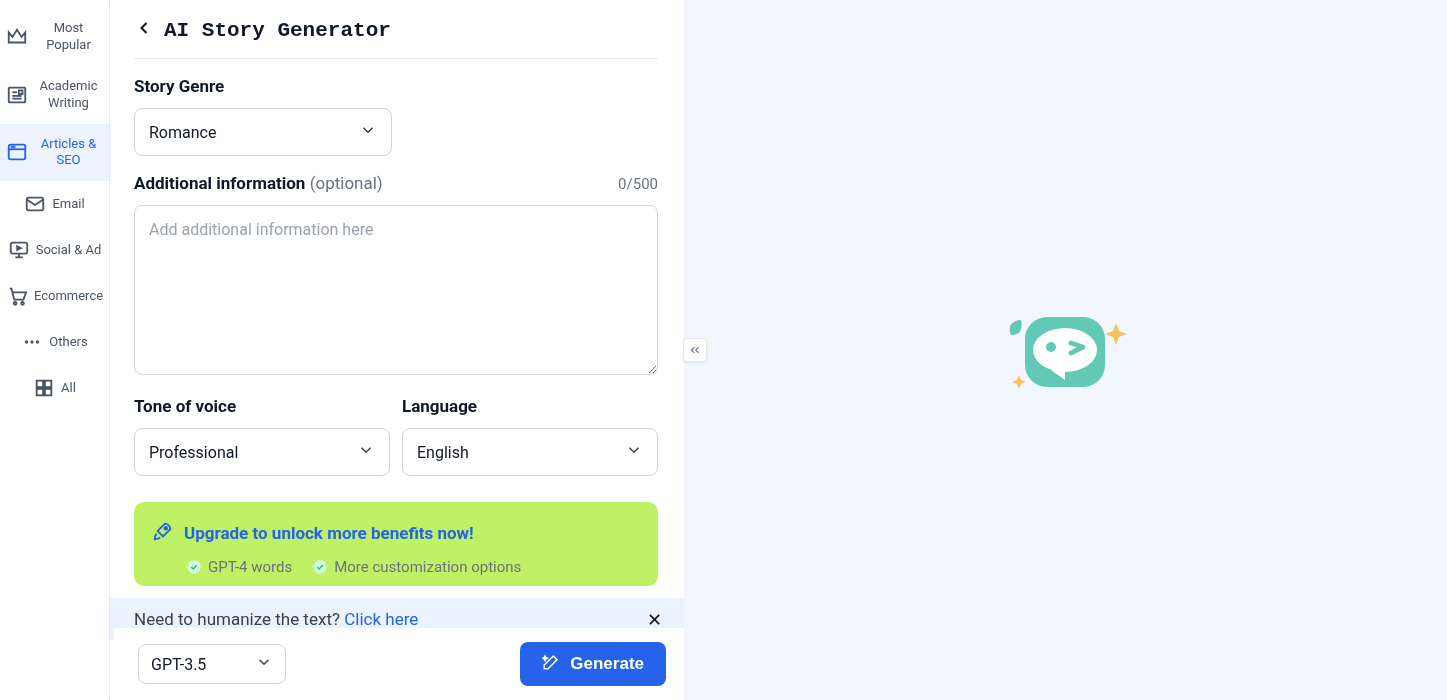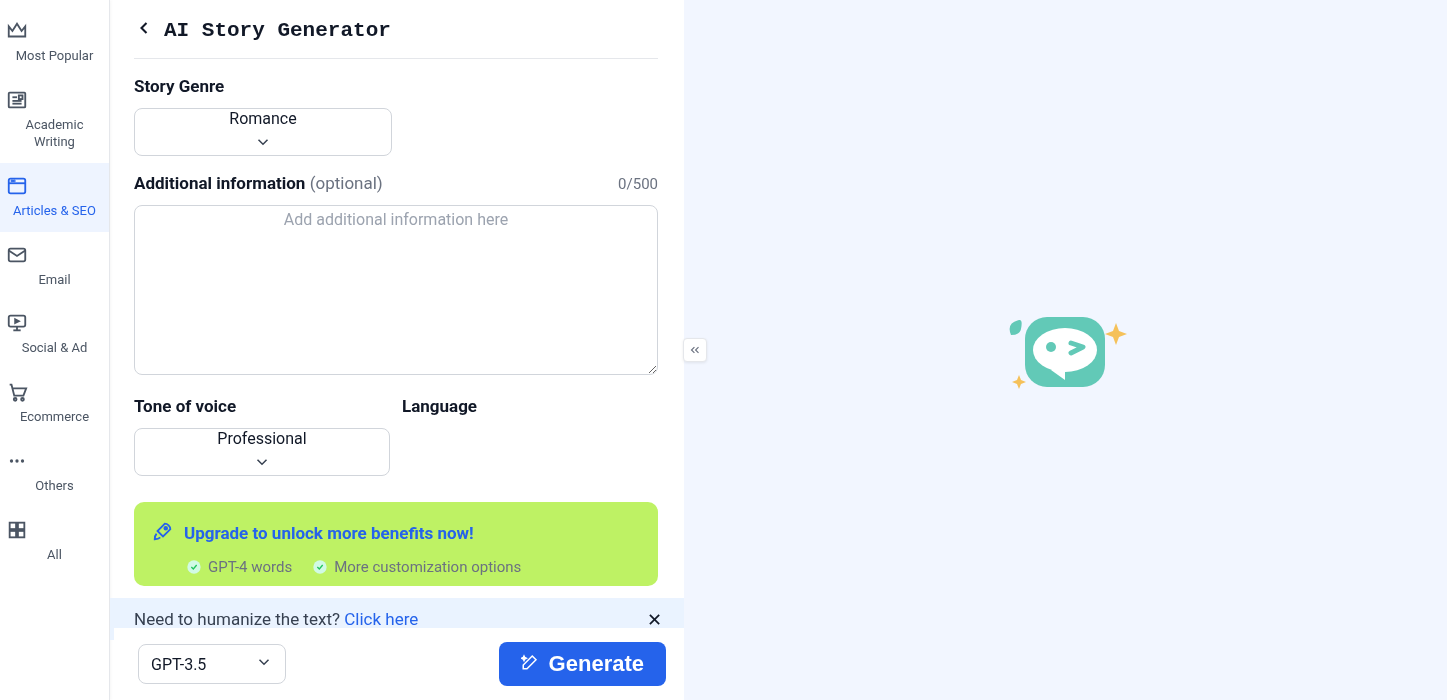--- a/index.html
+++ b/index.html
@@ -13,21 +13,22 @@
   }
   .sidebar {
     width: 110px;
     height: 700px;
     border-right: 1px solid #e5e7eb;
     padding-top: 8px;
     box-shadow: 1px 0 3px rgba(0,0,0,0.04);
   }
   .side-item {
     display: flex;
-    flex-direction: column;
+    flex-direction: row;
+    align-items: center;
     justify-content: center;
     padding: 12px 6px 12px 6px;
     text-align: center;
     font-size: 13px;
     line-height: 1.3;
     color: #4b5563;
     cursor: pointer;
     gap: 6px;
   }
   .side-item .side-icon {
@@ -90,34 +91,32 @@
     border: 1px solid #d1d5db;
     border-radius: 8px;
     padding: 0 14px;
     display:flex;
     align-items:center;
     justify-content: space-between;
     font-size: 16px;
     color:#111827;
     cursor:pointer;
     background:#fff;
-    flex-direction:column;
   }
   .select.full { width: 258px; }
   textarea.additional {
     width: 100%;
     height: 170px;
     border: 1px solid #d1d5db;
     border-radius: 8px;
-    padding: 4px;
+    padding: 14px;
     font-size: 16px;
     color:#111827;
     font-family: inherit;
     resize: both;
-    text-align: center;
   }
   textarea.additional::placeholder { color:#9ca3af; }
   .row2 {
     display: flex;
     gap: 12px;
   }
   .row2 .col { flex:1; }
   .upgrade-box {
     margin-top: 26px;
     background: #bef264;
@@ -185,21 +184,21 @@
     color:#111827;
     cursor:pointer;
   }
   .gen-btn {
     height:44px;
     background:#2563eb;
     color:#fff;
     border:none;
     border-radius:8px;
     padding: 0 22px;
-    font-size:22px;
+    font-size:17px;
     font-weight:600;
     display:flex;
     align-items:center;
     gap:10px;
     cursor:pointer;
   }
   .preview {
     flex:1;
     height:700px;
     background:#f2f6ff;
@@ -363,20 +362,28 @@
           <span>
             <svg class="chev" viewBox="0 0 24 24" fill="none" stroke="#374151" stroke-width="2">
                 <path d="M6 9l6 6 6-6"></path>
               </svg>
           </span>
         </div>
       </div>
       <div class="col">
         <div class="label">
           <span>Language</span>
+        </div>
+        <div class="select" style="width:100%">
+          <span>English</span>
+          <span>
+            <svg class="chev" viewBox="0 0 24 24" fill="none" stroke="#374151" stroke-width="2">
+                <path d="M6 9l6 6 6-6"></path>
+              </svg>
+          </span>
         </div>
       </div>
     </div>
 
     <div class="upgrade-box">
       <div class="upgrade-title">
         <span>
           <svg width="22" height="22" viewBox="0 0 24 24" fill="none" stroke="#2563eb" stroke-width="2">
               <path d="M5 15c-2 2-2 6-2 6s4 0 6-2"></path>
               <path d="M14 4c3 0 6 3 6 6-3 3-8 8-8 8l-6-6s5-5 8-8z"></path>

